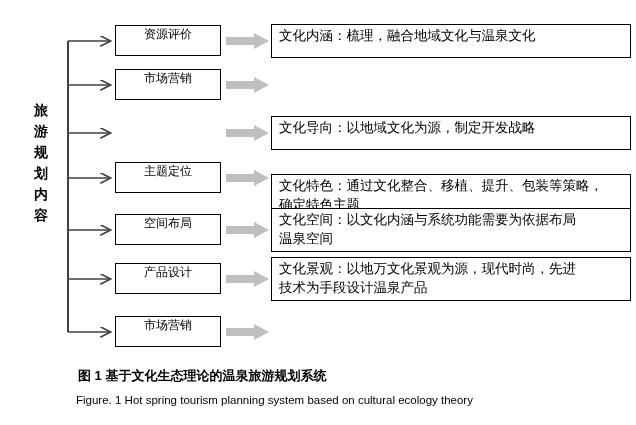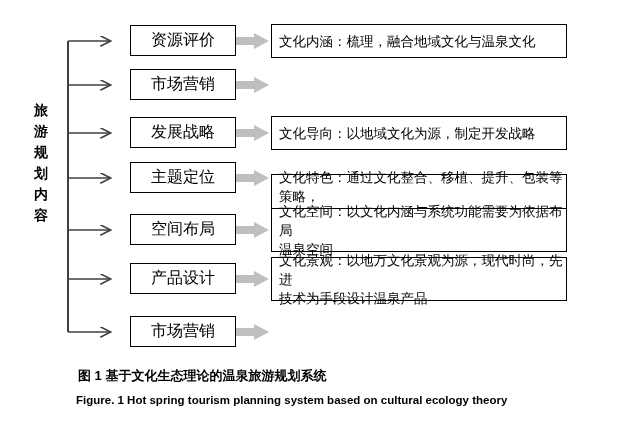--- a/index.html
+++ b/index.html
@@ -24,54 +24,54 @@
     width: 20px;
     font-size: 14px;
     font-weight: 700;
     line-height: 21px;
     text-align: left;
     word-break: break-all;
     letter-spacing: 0;
   }
   .mid-box {
     position: absolute;
-    left: 130px;
+    left: 115px;
     width: 106px; height: 31px;
     border: 1.5px solid #000000;
     background: #ffffff;
-    display: flex; align-items: center; justify-content: center;
-    font-size: 16px;
+    display: flex; justify-content: center;
+    font-size: 12px;
     white-space: nowrap;
   }
   .right-box {
     position: absolute;
     left: 271px;
-    width: 296px;
+    width: 360px;
     border: 1.2px solid #000000;
     background: #ffffff;
-    display: flex; flex-direction: column; justify-content: center;
+    display: flex; flex-direction: column; justify-content: flex-start;
     font-size: 13.5px;
     line-height: 19px;
     padding: 1px 3px 1px 7px;
   }
   .right-box.h1 { height: 34px; }
   .right-box.h2 { height: 44px; }
   .right-box .ln { display: block; }
   .caption-zh {
     position: absolute;
     left: 78px; top: 367px;
     font-size: 13px;
     font-weight: 700;
     white-space: nowrap;
   }
   .caption-en {
     position: absolute;
     left: 76px; top: 394px;
     font-size: 11.5px;
-    font-weight: 700;
+    font-weight: 400;
     white-space: nowrap;
   }
 </style>
 </head>
 <body>
 
 <div class="stage">
 
   <svg class="connector-svg" viewBox="0 0 636 425" xmlns="http://www.w3.org/2000/svg">
     <defs>
@@ -105,23 +105,20 @@
     <span>资源评价</span>
   </div>
   <div class="right-box h1" style="top:24px">
     <span class="ln">文化内涵：梳理，融合地域文化与温泉文化</span>
   </div>
 
   <div class="mid-box" style="top:69px">
     <span>市场营销</span>
   </div>
 
-  <div class="mid-box" style="top:117px">
-    <span>发展战略</span>
-  </div>
   <div class="right-box h1" style="top:116px">
     <span class="ln">文化导向：以地域文化为源，制定开发战略</span>
   </div>
 
   <div class="mid-box" style="top:162px">
     <span>主题定位</span>
   </div>
   <div class="right-box h2" style="top:174px">
     <span class="ln">文化特色：通过文化整合、移植、提升、包装等策略，</span>
     <span class="ln">确定特色主题</span>

